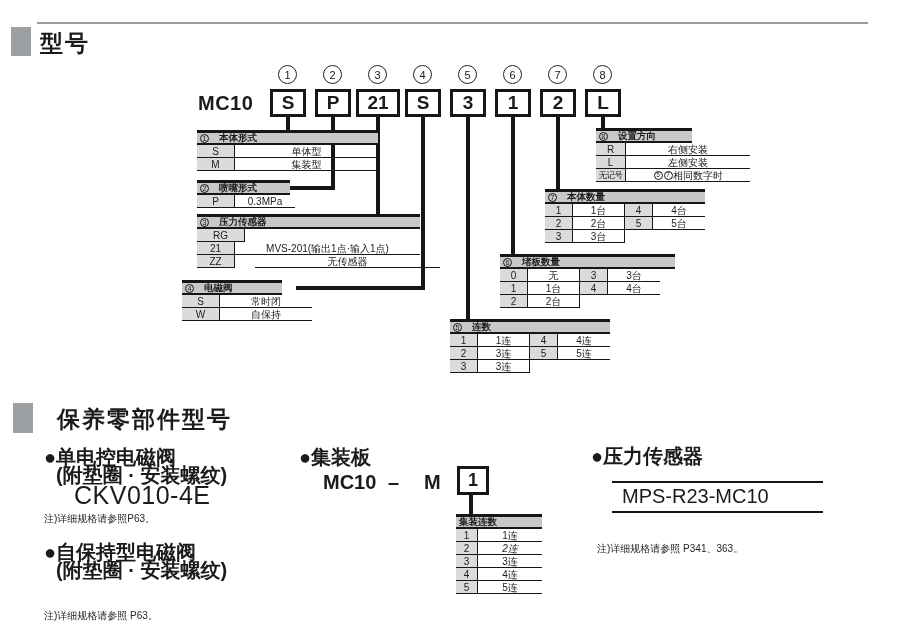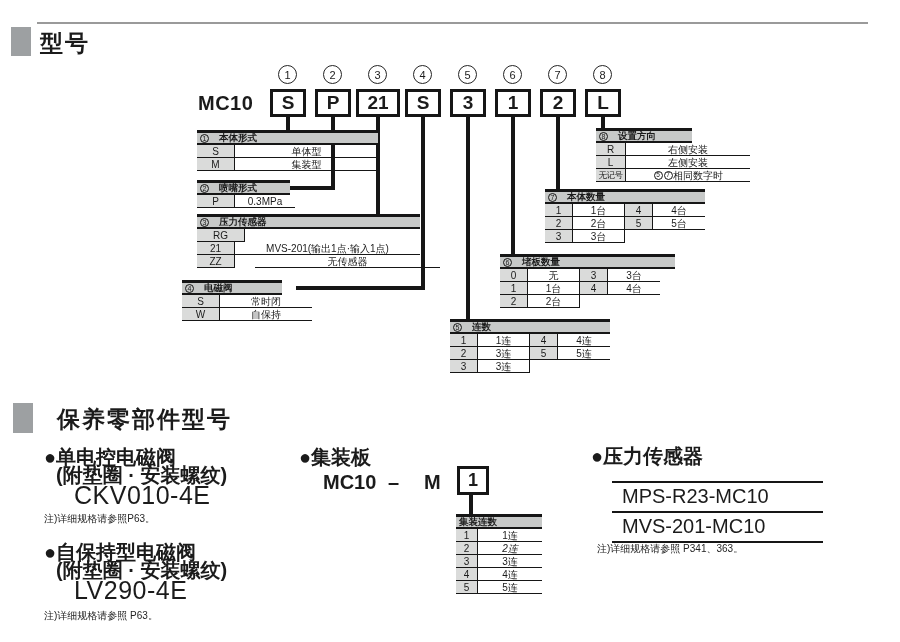--- a/index.html
+++ b/index.html
@@ -90,34 +90,32 @@
   <div class="secsq" style="left:13px;top:403px;height:30px"></div>
   <div class="sectitle" style="left:57px;top:404px">保养零部件型号</div>
 
   <div class="bullet-title" style="left:44px;top:444px">●单电控电磁阀</div>
   <div class="bullet-title" style="left:56px;top:462px">(附垫圈 · 安装螺纹)</div>
   <div class="model-big" style="left:74px;top:481px">CKV010-4E</div>
   <div class="note" style="left:44px;top:512px">注)详细规格请参照P63。</div>
 
   <div class="bullet-title" style="left:44px;top:539px">●自保持型电磁阀</div>
   <div class="bullet-title" style="left:56px;top:557px">(附垫圈 · 安装螺纹)</div>
-  <div class="model-big" style="left:74px;top:576px">LV290-4E</div>
   <div class="note" style="left:44px;top:609px">注)详细规格请参照 P63。</div>
 
   <div class="bullet-title" style="left:299px;top:444px">●集装板</div>
   <div class="mid-code" style="left:323px;top:471px">MC10</div>
   <div class="mid-code" style="left:388px;top:471px">–</div>
   <div class="mid-code" style="left:424px;top:471px">M</div>
   <div class="midbox">1</div>
   <div class="leader" style="left:469px;top:495px;height:21px"></div>
 
   <div class="bullet-title" style="left:591px;top:443px">●压力传感器</div>
   <div class="model-stack">
     <div class="mrow">MPS-R23-MC10</div>
-    <div class="mrow">MVS-201-MC10</div>
   </div>
   <div class="note" style="left:597px;top:542px">注)详细规格请参照 P341、363。</div>
 
 <div class="tbl" style="left: 197px; top: 130px;">
       <div class="thead" style="width: 181px;">
         <span class="hcirc">1</span>
         <span>本体形式</span>
       </div>
       <div class="trow">
         <div class="tcell code br" style="width: 38px;">S</div>

